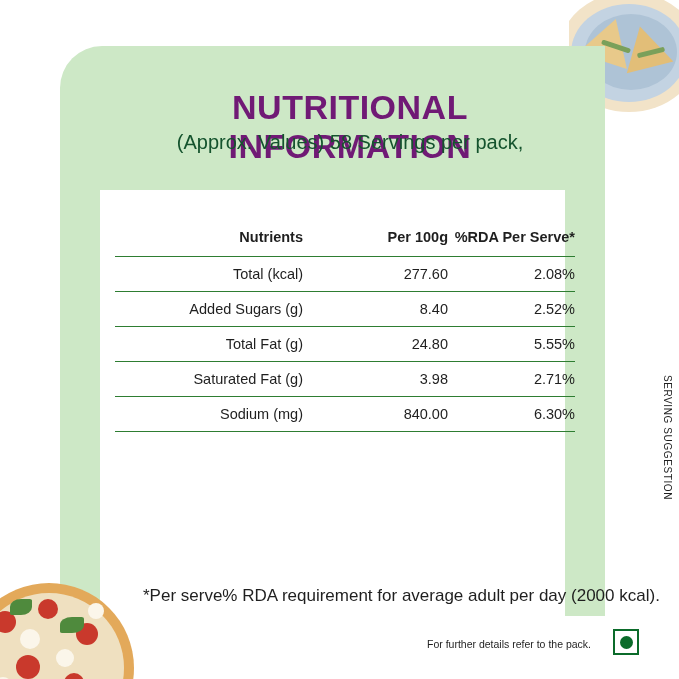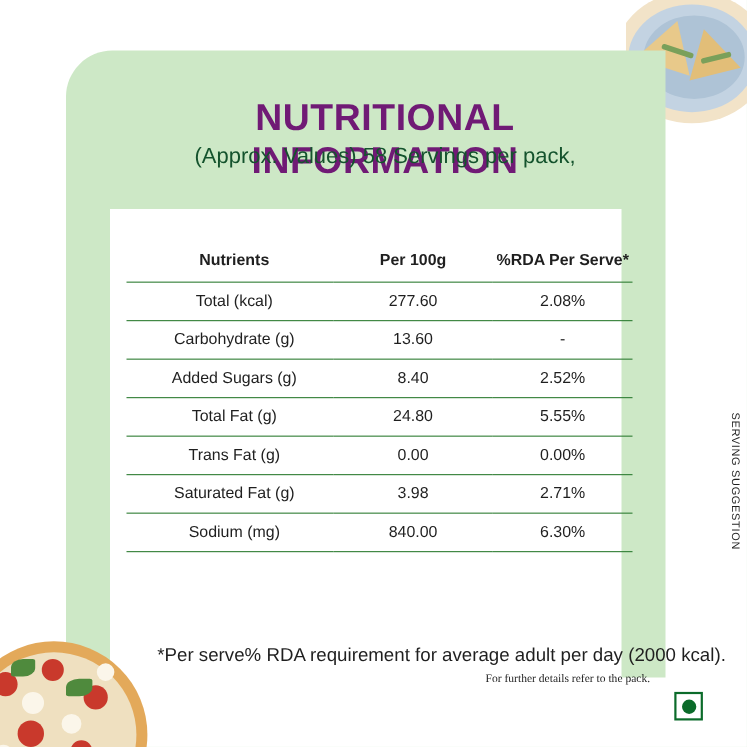--- a/index.html
+++ b/index.html
@@ -169,21 +169,21 @@
     left: 115px;
     top: 218px;
     width: 455px;
   }
   table.nutri {
     border-collapse: collapse;
     width: 452px;
     table-layout: fixed;
   }
   table.nutri th, table.nutri td {
-    text-align: center;
+    text-align: right;
     font-size: 14.5px;
     color: #1f1f1f;
     padding: 0;
     height: 34px;
     vertical-align: middle;
   }
   table.nutri thead th {
     font-weight: bold;
     height: 38px;
     border-bottom: 1.4px solid #2e7d32;
@@ -204,24 +204,23 @@
     position: absolute;
     left: 143px;
     top: 586px;
     font-size: 17px;
     color: #1f1f1f;
   }
 
   .further {
     position: absolute;
     right: 88px;
-    top: 612px;
+    top: 638px;
     font-size: 10.5px;
     color: #1f1f1f;
-    font-family: Liberation Serif, serif;
   }
   .veg-mark {
     position: absolute;
     right: 40px;
     top: 629px;
     width: 26px;
     height: 26px;
     border: 2px solid #0b6b2a;
     box-sizing: border-box;
     background: #ffffff;
@@ -280,38 +279,28 @@
         <th class="c-rda">%RDA Per Serve*</th>
       </tr>
     </thead>
     <tbody>
       <tr>
         <td class="c-name">Total (kcal)</td>
         <td class="c-per">277.60</td>
         <td class="c-rda">2.08%</td>
       </tr>
       <tr>
-        <td class="c-name">Carbohydrate (g)</td>
-        <td class="c-per">13.60</td>
-        <td class="c-rda">-</td>
-      </tr>
-      <tr>
         <td class="c-name">Added Sugars (g)</td>
         <td class="c-per">8.40</td>
         <td class="c-rda">2.52%</td>
       </tr>
       <tr>
         <td class="c-name">Total Fat (g)</td>
         <td class="c-per">24.80</td>
         <td class="c-rda">5.55%</td>
-      </tr>
-      <tr>
-        <td class="c-name">Trans Fat (g)</td>
-        <td class="c-per">0.00</td>
-        <td class="c-rda">0.00%</td>
       </tr>
       <tr>
         <td class="c-name">Saturated Fat (g)</td>
         <td class="c-per">3.98</td>
         <td class="c-rda">2.71%</td>
       </tr>
       <tr>
         <td class="c-name">Sodium (mg)</td>
         <td class="c-per">840.00</td>
         <td class="c-rda">6.30%</td>

